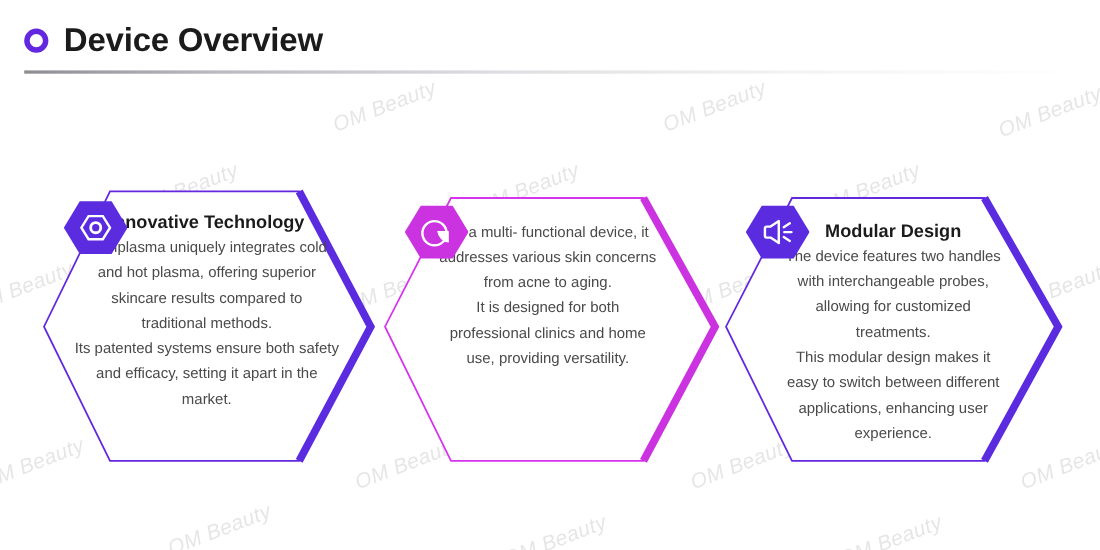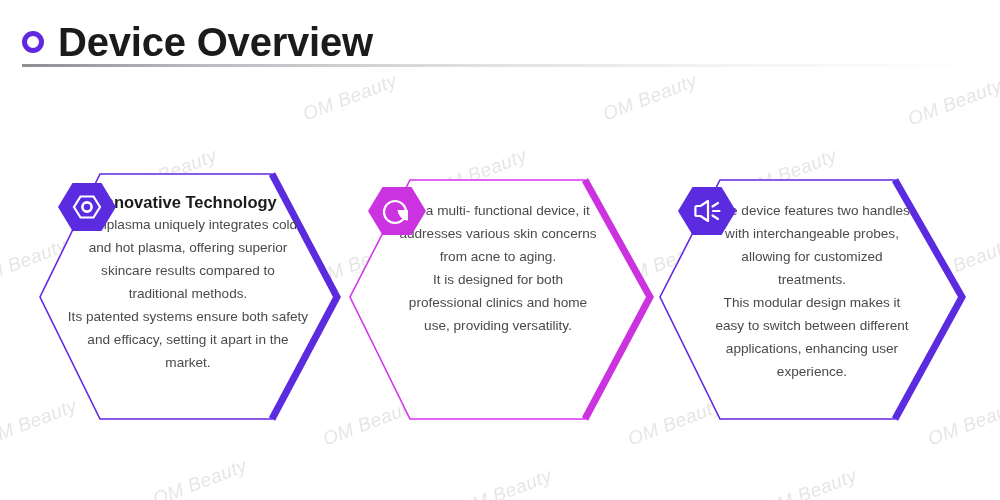--- a/index.html
+++ b/index.html
@@ -54,21 +54,21 @@
   }
   #title-bullet {
     width: 22px;
     height: 22px;
     border-radius: 50%;
     border: 5px solid #6327E0;
     box-sizing: border-box;
     flex: none;
   }
   #page-title {
-    font-size: 40px;
+    font-size: 30px;
     font-weight: bold;
     color: #1b1b1b;
     letter-spacing: -.2px;
     line-height: 1;
   }
   #title-rule {
     position: absolute;
     left: 22px;
     top: 64px;
     width: 964px;
@@ -200,20 +200,21 @@
     <div class="badge">
       <svg width="58" height="50" viewBox="0 0 58 50">
         <polygon points="14.5,1 43.5,1 58,25 43.5,49 14.5,49 0,25" fill="#5B2BE0"></polygon>
         <path d="M30,15 L30,35 L22.5,30 L19,30 A1.6,1.6 0 0 1 17.4,28.4 L17.4,21.6 A1.6,1.6 0 0 1 19,20 L22.5,20 Z" fill="none" stroke="#ffffff" stroke-width="2.2" stroke-linejoin="round"></path>
         <line x1="35" y1="25" x2="41.5" y2="25" stroke="#ffffff" stroke-width="2.2" stroke-linecap="round"></line>
         <line x1="34.5" y1="20.5" x2="40" y2="17" stroke="#ffffff" stroke-width="2.2" stroke-linecap="round"></line>
         <line x1="34.5" y1="29.5" x2="40" y2="33" stroke="#ffffff" stroke-width="2.2" stroke-linecap="round"></line>
       </svg>
     </div>
     <div class="card-content">
+      <p class="card-title">Modular Design</p>
       <p class="card-body">The device features two handles
 with interchangeable probes,
 allowing for customized
 treatments.
 This modular design makes it
 easy to switch between different
 applications, enhancing user
 experience.</p>
     </div>
   </div>

